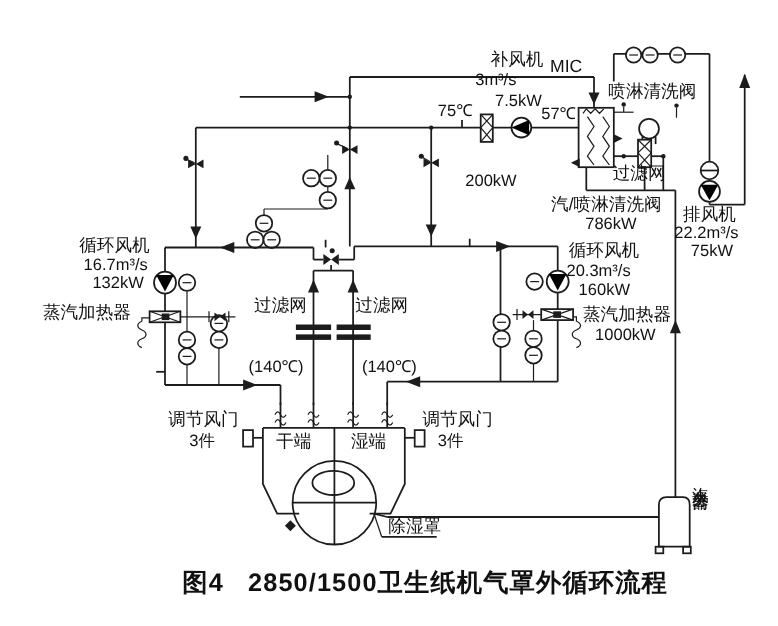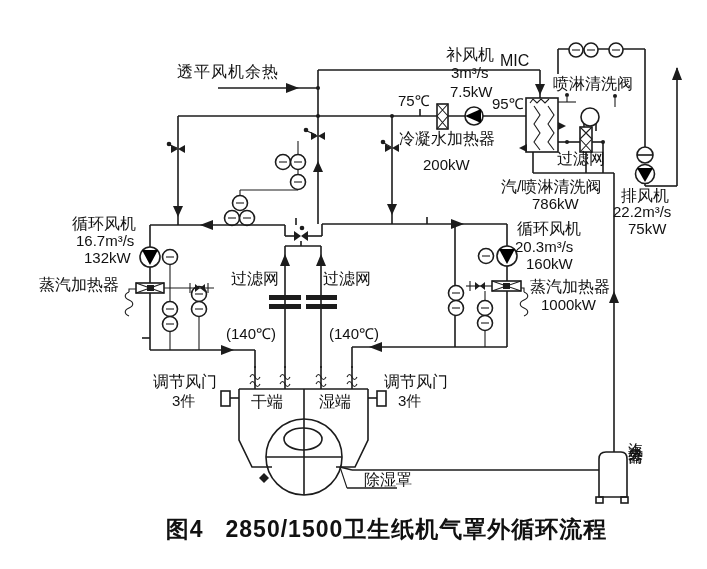--- a/index.html
+++ b/index.html
@@ -296,31 +296,29 @@
     <line class="thin" x1="340" y1="467" x2="347" y2="488"></line>
   </g>
 
   <g>
     <path class="white" d="M599,497 V459 Q599,452 606,452 H621 Q627,452 627,459 V497 Z"></path>
     <rect x="596" y="497" width="7" height="6"></rect>
     <rect x="621" y="497" width="7" height="6"></rect>
   </g>
 </svg>
 
-<div class="lbl big" style="left:177px;top:63px;letter-spacing:1px">透平风机余热</div>
 <div class="lbl" style="left:398px;top:93px">75℃</div>
 
 <div class="lbl big" style="left:446px;top:46px">补风机</div>
-<div class="lbl" style="left:451px;top:65px">3m³/s</div>
+<div class="lbl" style="left:432px;top:65px">3m³/s</div>
 <div class="lbl" style="left:450px;top:84px">7.5kW</div>
 <div class="lbl big" style="left:500px;top:52px">MIC</div>
-<div class="lbl" style="left:492px;top:96px">95℃</div>
+<div class="lbl" style="left:492px;top:96px">57℃</div>
 <div class="lbl big" style="left:553px;top:75px">喷淋清洗阀</div>
 
-<div class="lbl big" style="left:399px;top:130px">冷凝水加热器</div>
 <div class="lbl" style="left:423px;top:157px">200kW</div>
 <div class="lbl big" style="left:557px;top:150px">过滤网</div>
 
 <div class="lbl big" style="left:501px;top:178px">汽/喷淋清洗阀</div>
 <div class="lbl" style="left:532px;top:196px">786kW</div>
 
 <div class="lbl big" style="left:621px;top:187px">排风机</div>
 <div class="lbl" style="left:613px;top:204px">22.2m³/s</div>
 <div class="lbl" style="left:628px;top:221px">75kW</div>
 
@@ -340,20 +338,20 @@
 <div class="lbl" style="left:226px;top:326px">(140℃)</div>
 <div class="lbl" style="left:329px;top:326px">(140℃)</div>
 
 <div class="lbl big" style="left:153px;top:373px">调节风门</div>
 <div class="lbl" style="left:172px;top:393px">3件</div>
 <div class="lbl big" style="left:384px;top:373px">调节风门</div>
 <div class="lbl" style="left:398px;top:393px">3件</div>
 
 <div class="lbl big" style="left:251px;top:393px">干端</div>
 <div class="lbl big" style="left:319px;top:393px">湿端</div>
-<div class="lbl big" style="left:364px;top:471px">除湿罩</div>
+<div class="lbl big" style="left:353px;top:471px">除湿罩</div>
 <div class="lbl vert" style="left:627px;top:430px">汽水分离器</div>
 
 <div class="caption">
   <span>图4</span><span class="gap"></span><span>2850/1500卫生纸机气罩外循环流程</span>
 </div>
 
 </div>
 
 </body></html>

